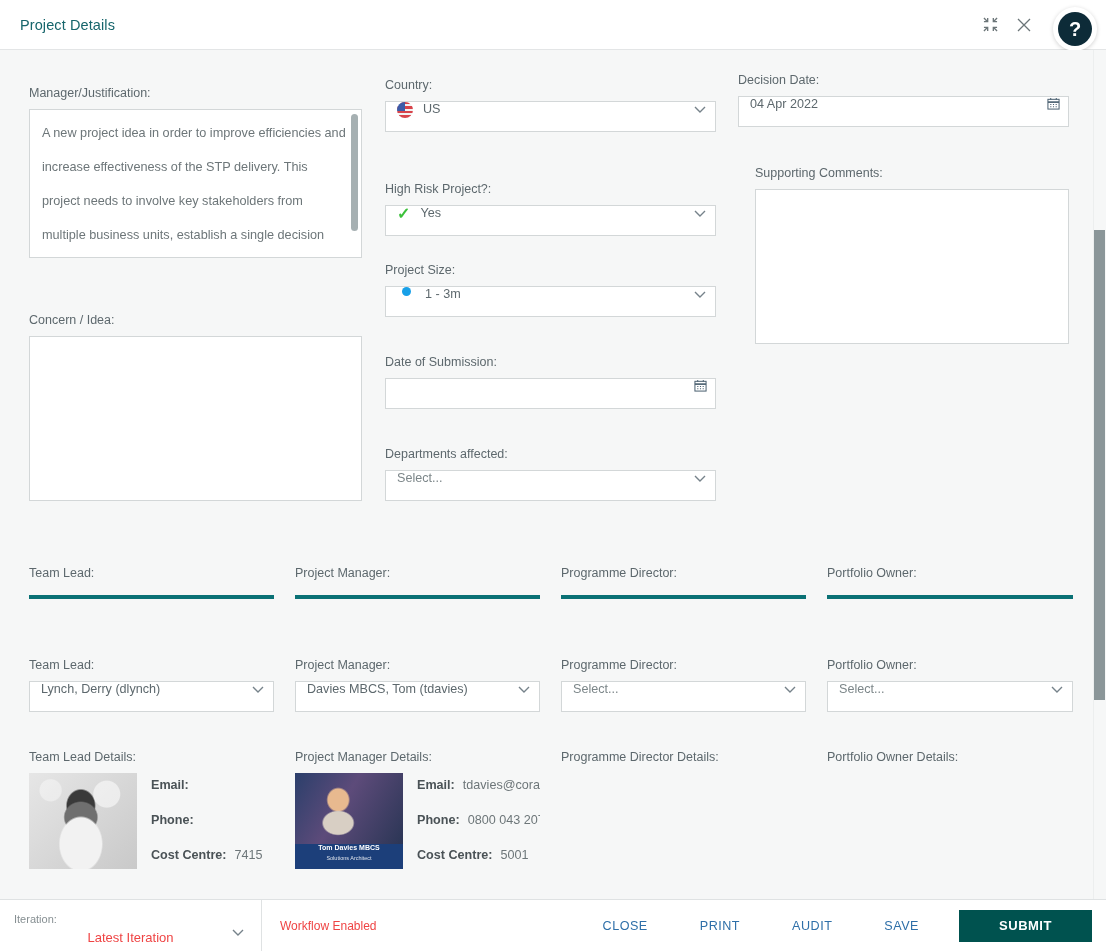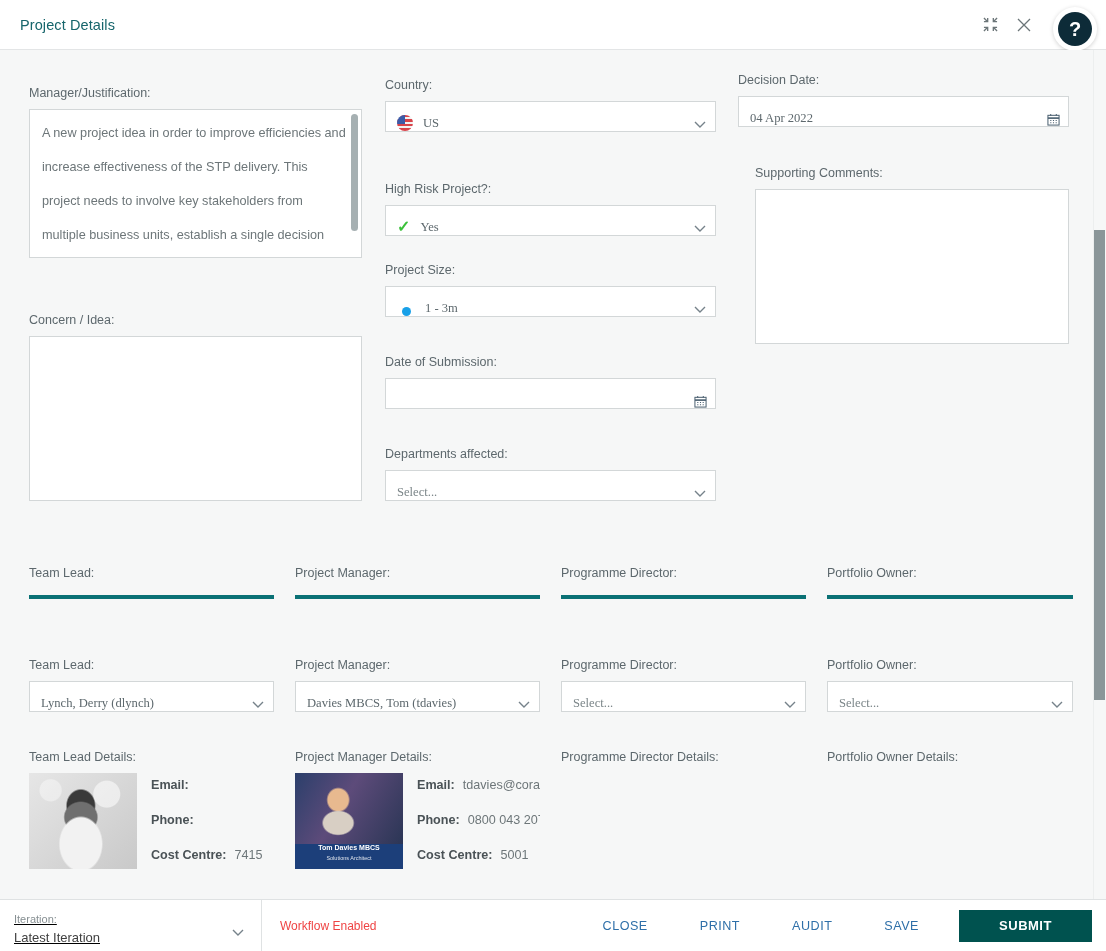--- a/index.html
+++ b/index.html
@@ -98,26 +98,25 @@
     width: 7px;
     border-radius: 4px;
     background: #a6b0b2;
   }
 
   .field {
     height: 31px;
     background: #ffffff;
     border: 1px solid #d3d7d8;
     display: flex;
-    align-items: flex-end;
+    align-items: flex-start;
     padding: 0 8px 0 11px;
     font-size: 12.6px;
     color: #5d686d;
     position: relative;
-    font-family: Liberation Serif, serif;
   }
   .field .value { flex: 1; overflow: hidden; white-space: nowrap; }
   .field .placeholder { flex: 1; color: #7c8689; }
   .chev {
     width: 14px; height: 14px;
     flex: 0 0 14px;
     margin-left: 6px;
     color: #76828a;
   }
   .cal-ico {
@@ -257,24 +256,23 @@
   }
   .iteration {
     width: 262px;
     border-right: 1px solid #dfe2e3;
     padding: 6px 14px 0 14px;
     display: flex;
     flex-direction: column;
     justify-content: center;
     cursor: pointer;
     position: relative;
-    text-decoration: underline;
   }
   .iteration .it-label { font-size: 11px; color: #868f92; margin-bottom: 5px; }
-  .iteration .it-value { font-size: 13px; color: #404040; }
+  .iteration .it-value { font-size: 13px; color: #ef4444; text-align: center; }
   .iteration .it-chev {
     position: absolute;
     right: 16px; bottom: 12px;
     width: 14px; height: 14px;
     color: #76828a;
   }
   .wf {
     font-size: 12px;
     color: #ef4444;
     display: flex;

